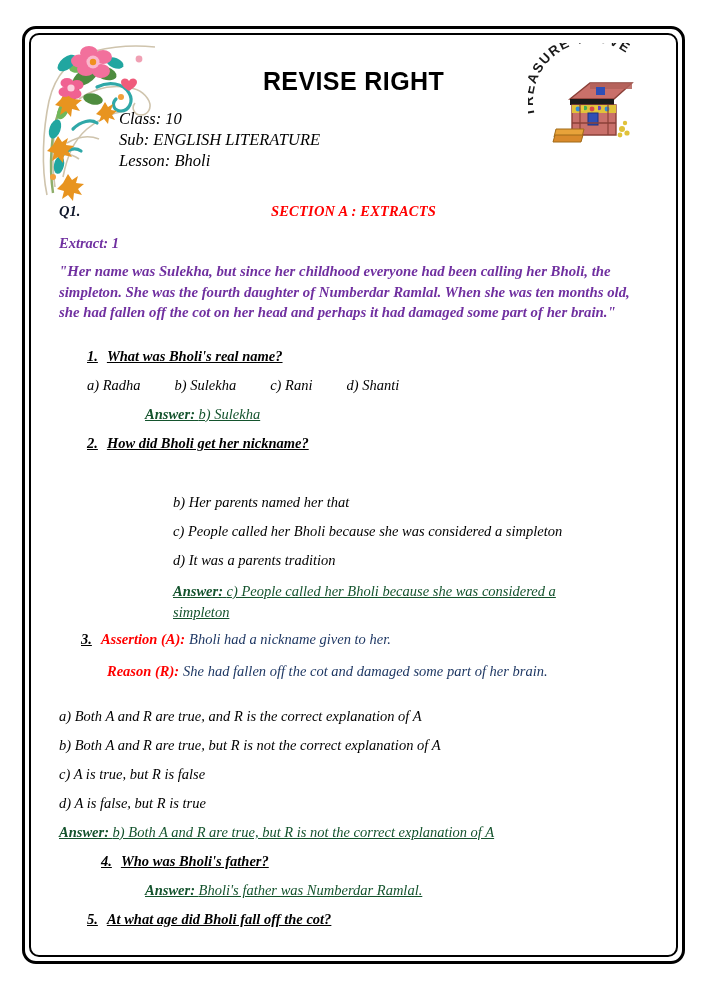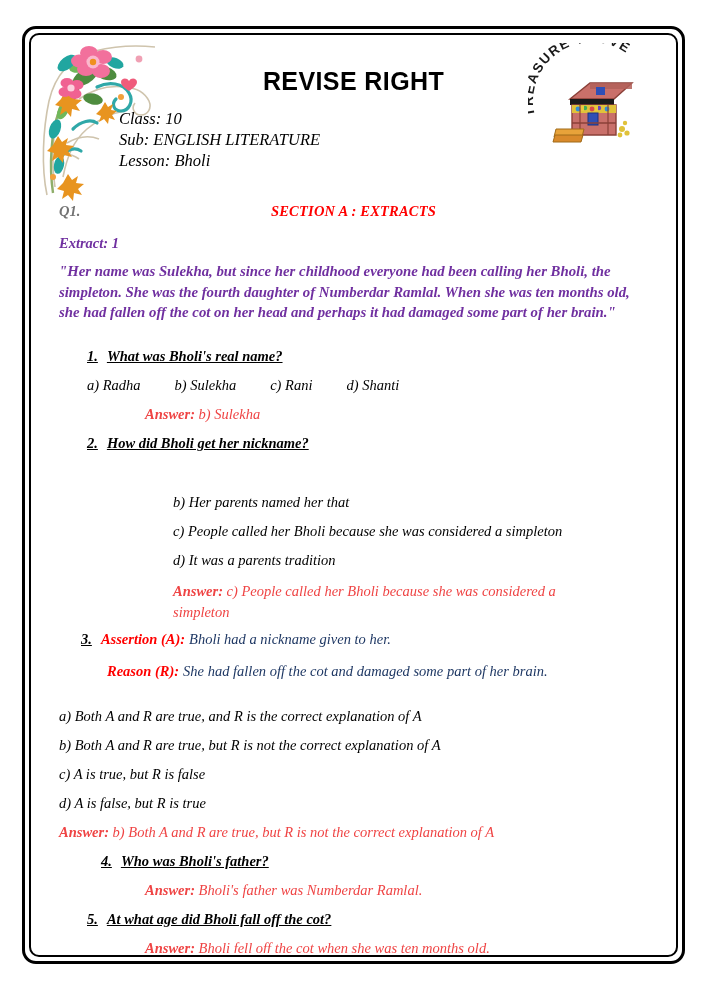--- a/index.html
+++ b/index.html
@@ -97,21 +97,21 @@
     font-family: "Liberation Serif", serif;
     font-style: italic;
   }
 
   .row { position: absolute; white-space: nowrap; }
   .wrapbox { position: absolute; }
 
   .q1-label {
     left: 26px; top: 166px;
     font-size: 14.5px; font-weight: bold;
-    color: #737373;
+    color: #0f172a;
   }
   .section-head {
     left: 0; top: 166px; width: 641px;
     text-align: center; white-space: normal;
     font-size: 14.5px; font-weight: bold;
     color: #FF0000;
     letter-spacing: 0.2px;
   }
   .extract-label {
     left: 26px; top: 198px;
@@ -125,21 +125,21 @@
     color: #7030A0;
   }
 
   .q-text {
     font-size: 14.5px; font-weight: bold; color: #000000; text-decoration: underline;
   }
   .opt-text {
     font-size: 14.5px; color: #000000;
   }
   .ans-text {
-    font-size: 14.5px; color: #ef4444;
+    font-size: 14.5px; color: #14532d; text-decoration: underline;
   }
   .ans-text .ans-key { font-weight: bold; }
   .navy { color: #1F3864; font-size: 14.5px; }
   .red-bold { color: #FF0000; font-weight: bold; }
 
   
   .p-q1       { left: 54px;  top: 311px; }
   .p-q1opts   { left: 54px;  top: 340px; }
   .p-q1ans    { left: 112px; top: 369px; }
   .p-q2       { left: 54px;  top: 398px; }
@@ -343,18 +343,14 @@
     <span>4.</span><span class="num-gap"></span><span>Who was Bholi's father?</span>
   </div>
   <div class="row script ans-text p-q4ans">
     <span class="ans-key">Answer:</span>
     <span>Bholi's father was Numberdar Ramlal.</span>
   </div>
 
   <div class="row script q-text p-q5">
     <span>5.</span><span class="num-gap"></span><span>At what age did Bholi fall off the cot?</span>
   </div>
-  <div class="row script ans-text p-q5ans">
-    <span class="ans-key">Answer:</span>
-    <span>Bholi fell off the cot when she was ten months old.</span>
-  </div>
 
 </div>
 
 </body></html>

